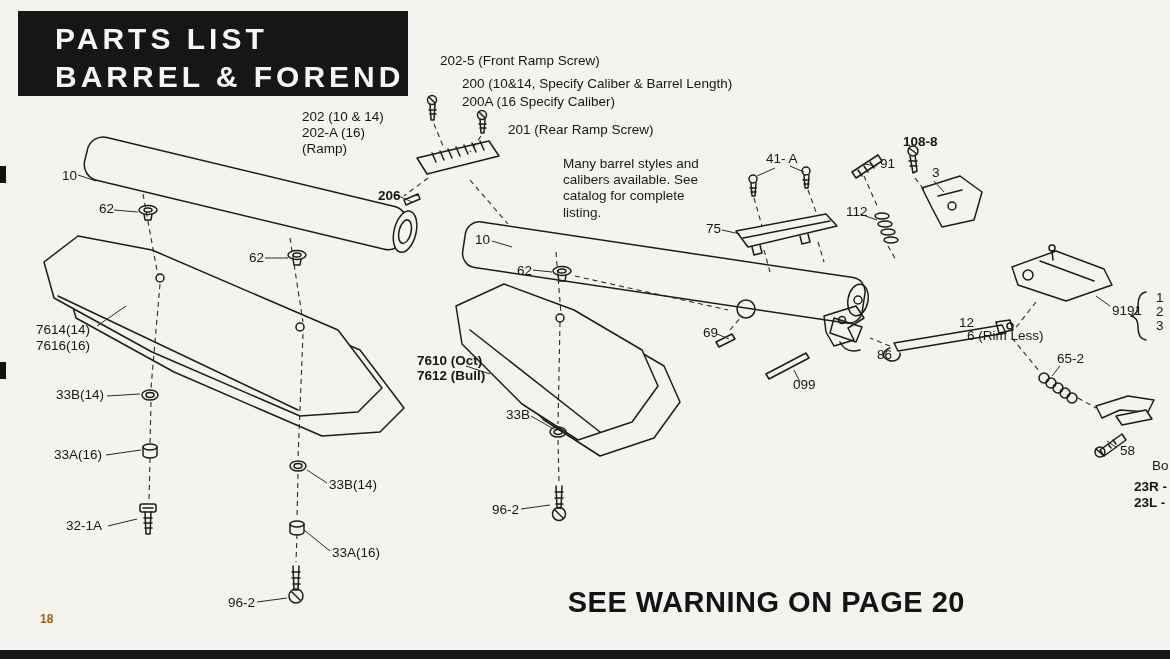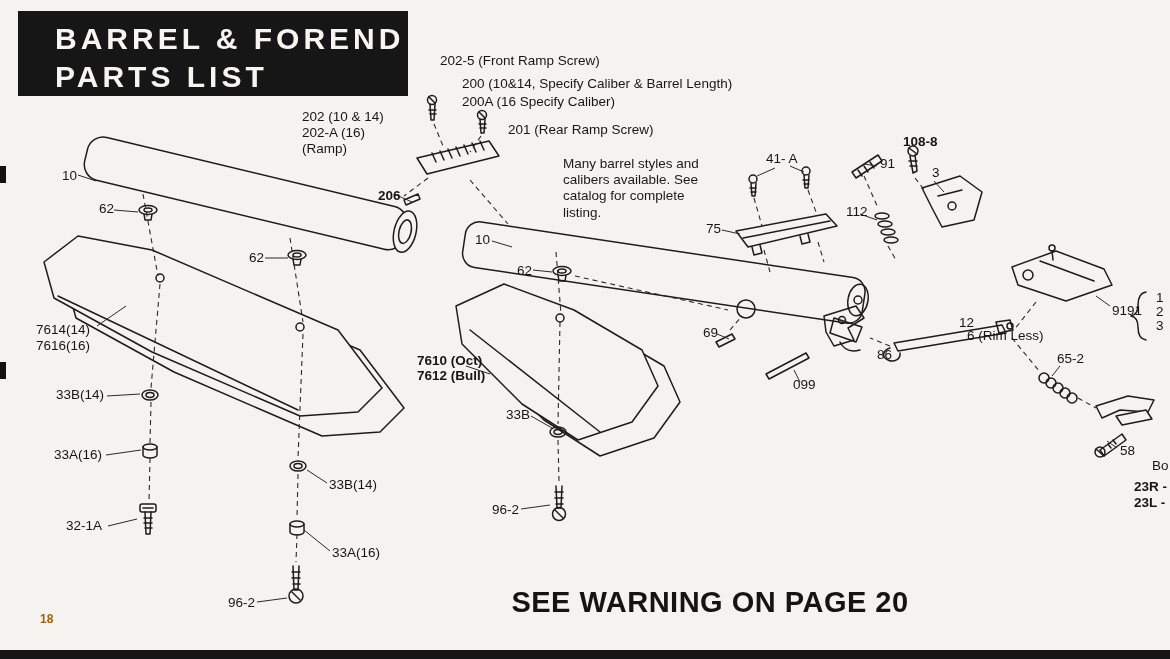--- a/index.html
+++ b/index.html
@@ -5,21 +5,21 @@
   html,body{margin:0;padding:0}
   body{width:1170px;height:659px;background:#e8e7e3;font-family:"Liberation Sans",sans-serif}
   .page{position:relative;width:1170px;height:659px;background:#f4f3ef;overflow:hidden}
   .page > svg{position:absolute;left:0;top:0}
   .title-block{position:absolute;left:18px;top:11px;width:390px;height:85px;background:#161616;color:#f6f5f1;padding:9px 0 0 37px;box-sizing:border-box}
   .title-line{font-size:30px;font-weight:bold;letter-spacing:4px;line-height:1.28;white-space:nowrap}
   .note{position:absolute;font-size:13.5px;line-height:1.2;color:#1a1a1a;white-space:pre-line}
   .note-sights{left:895px;top:20px;width:175px}
   .note-barrel{left:563px;top:156px;width:165px}
   .note-forend{left:388px;top:428px;width:175px}
-  .warning{position:absolute;left:455px;top:586px;width:510px;text-align:center;font-size:29px;font-weight:bold;letter-spacing:.5px;color:#141414}
+  .warning{position:absolute;left:455px;top:586px;width:510px;text-align:right;font-size:29px;font-weight:bold;letter-spacing:.5px;color:#141414}
   .page-number{position:absolute;left:40px;top:612px;font-size:12px;font-weight:bold;color:#a16207}
   .ink{stroke:#1c1c1c;stroke-width:1.5;fill:none;stroke-linejoin:round;stroke-linecap:round}
   .fillp{fill:#f4f3ef}
   .dash{stroke:#2a2a2a;stroke-width:1.1;stroke-dasharray:5 4;fill:none}
   .thin{stroke:#2a2a2a;stroke-width:1;fill:none}
   svg text{font-family:"Liberation Sans",sans-serif;font-size:13.5px;fill:#161616;stroke:none}
   svg text.b{font-weight:bold}
 </style>
 </head>
 <body>
@@ -322,22 +322,22 @@
     <text x="1134" y="491" class="b">23R -</text>
     <text x="1134" y="507" class="b">23L -</text>
     <text x="1152" y="470">Bo</text>
 
     <rect x="0" y="166" width="6" height="17" fill="#111"></rect>
     <rect x="0" y="362" width="6" height="17" fill="#111"></rect>
     <rect x="0" y="650" width="1170" height="9" fill="#161616"></rect>
   </svg>
 
   <div class="title-block">
+    <div class="title-line">PARTS LIST</div>
     <div class="title-line">BARREL &amp; FOREND</div>
-    <div class="title-line">PARTS LIST</div>
   </div>
 
   <div class="note note-barrel">Many barrel styles and
 calibers available. See
 catalog for complete
 listing.</div>
 
   <div class="warning">SEE WARNING ON PAGE 20</div>
   <div class="page-number">18</div>
 </div>

